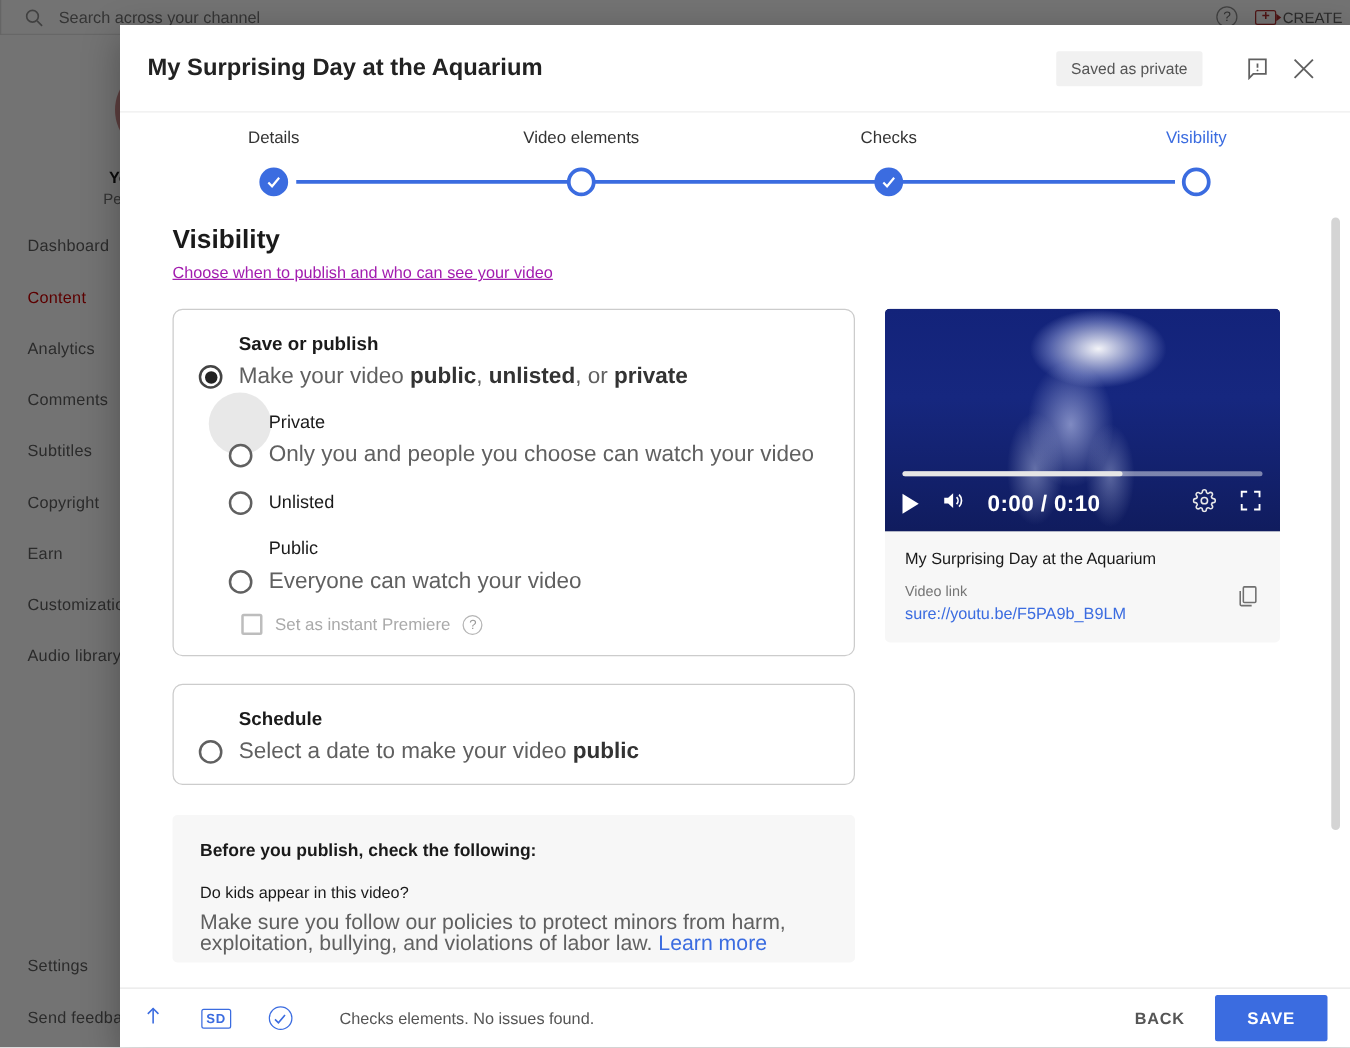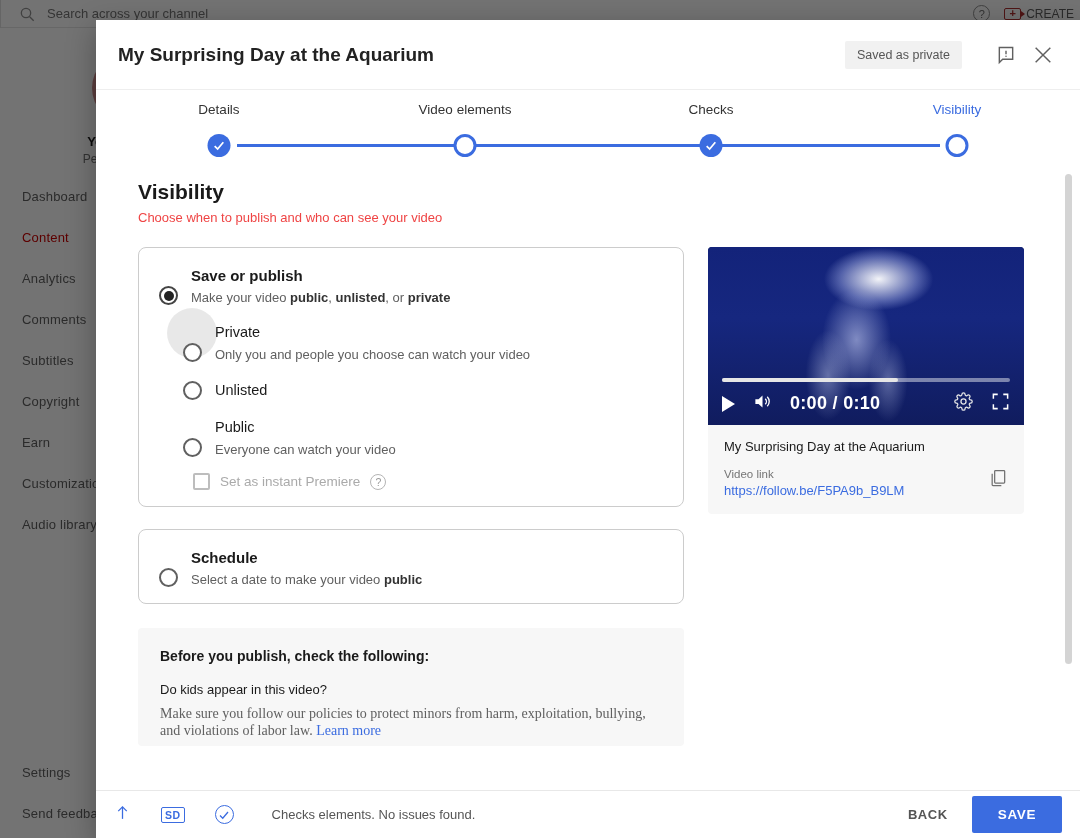--- a/index.html
+++ b/index.html
@@ -124,41 +124,41 @@
   .step-dot.done { background:#3b6ce0; color:#fff; }
   .step-dot.todo { background:#fff; border:3px solid #3b6ce0; }
   .step-dot.done svg { width:13px; height:13px; }
 
   
   #dlg-body { flex:1; overflow:hidden; position:relative; }
   #dlg-scroll {
     position:absolute; inset:0; padding:14px 46px 0 42px; overflow:hidden;
   }
   #sec-title { font-size:21px; font-weight:bold; color:#1a1a1a; }
-  #sec-sub { font-size:13px; color:#ef4444; margin-top:6px; }
+  #sec-sub { font-size:13px; color:#a21caf; margin-top:6px;text-decoration:underline; }
 
   #cols { display:flex; gap:24px; margin-top:22px; }
   #col-left { width:546px; }
   #col-right { width:316px; }
 
   .opt-card {
     border:1px solid #ccc; border-radius:8px; padding:18px 20px 16px;
   }
   .radio-row { display:flex; align-items:flex-end; gap:13px; position:relative; }
   .radio {
     width:19px; height:19px; border-radius:50%; border:2px solid #444;
     flex:0 0 19px; margin-top:1px; position:relative; background:#fff;
   }
   .radio.checked:after {
     content:""; position:absolute; left:50%; top:50%; width:10px; height:10px;
     background:#222; border-radius:50%; transform:translate(-50%,-50%);
   }
   .radio.light { border-color:#606060; }
   .opt-label { font-size:15px; font-weight:bold; color:#1a1a1a; line-height:19px; }
-  .opt-desc { font-size:13px; color:#606060; margin-top:5px; }
+  .opt-desc { font-size:18px; color:#606060; margin-top:5px; }
   .opt-desc b { color:#333; }
 
   .sub-opt { margin:18px 0 0 24px; position:relative; }
   .sub-opt .ripple {
     position:absolute; left:-16px; top:-15px; width:50px; height:50px;
     border-radius:50%; background:rgba(0,0,0,0.09);
   }
   .sub-opt .opt-label { font-size:14.5px; font-weight:normal; color:#1a1a1a; }
   .sub-opt .opt-desc { margin-left:0; }
   .sub-body { padding-left:0; }
@@ -176,21 +176,21 @@
   }
 
   #schedule-card { margin-top:22px; }
 
   #publish-panel {
     margin-top:24px; background:#f7f7f7; border-radius:4px;
     padding:20px 22px 16px; height:118px; overflow:hidden;
   }
   #publish-panel h4 { margin:0; font-size:14px; font-weight:bold; color:#1a1a1a; }
   #publish-panel .q { font-size:13px; color:#1a1a1a; margin-top:18px; font-weight:500; }
-  #publish-panel .p { font-size:14px; color:#606060; margin-top:8px; line-height:17px;font-family:Liberation Serif, serif; }
+  #publish-panel .p { font-size:17px; color:#606060; margin-top:8px; line-height:17px; }
   #publish-panel a { color:#3b6ce0; text-decoration:none; }
 
   
   #video-card { background:#f7f7f7; border-radius:4px; overflow:hidden; }
   #player { position:relative; height:178px; overflow:hidden; background:#0d1b52; }
   #player .water {
     position:absolute; inset:0;
     background:
       radial-gradient(ellipse 70px 40px at 54% 18%, rgba(255,255,255,0.95), rgba(200,210,255,0.35) 55%, rgba(20,40,120,0) 78%),
       radial-gradient(ellipse 48px 70px at 47% 52%, rgba(215,222,255,0.55), rgba(20,40,120,0) 72%),
@@ -455,21 +455,21 @@
                       <polyline points="21,15.5 21,21 15.5,21"></polyline>
                         <polyline points="8.5,21 3,21 3,15.5"></polyline>
                     </svg>
                   </span>
                 </div>
               </div>
             </div>
             <div id="video-meta">
               <div class="vtitle">My Surprising Day at the Aquarium</div>
               <div class="vlink-label">Video link</div>
-              <a class="vlink" href="#">https://follow.be/F5PA9b_B9LM</a>
+              <a class="vlink" href="#">sure://youtu.be/F5PA9b_B9LM</a>
               <span id="copy-icon">
                 <svg width="20" height="20" viewBox="0 0 24 24" fill="none" stroke="#707070" stroke-width="1.5">
                   <rect x="8" y="3" width="12" height="15" rx="1"></rect>
                   <path d="M5 7v13a1 1 0 0 0 1 1h10"></path>
                 </svg>
               </span>
             </div>
           </div>
         </div>
       </div>

